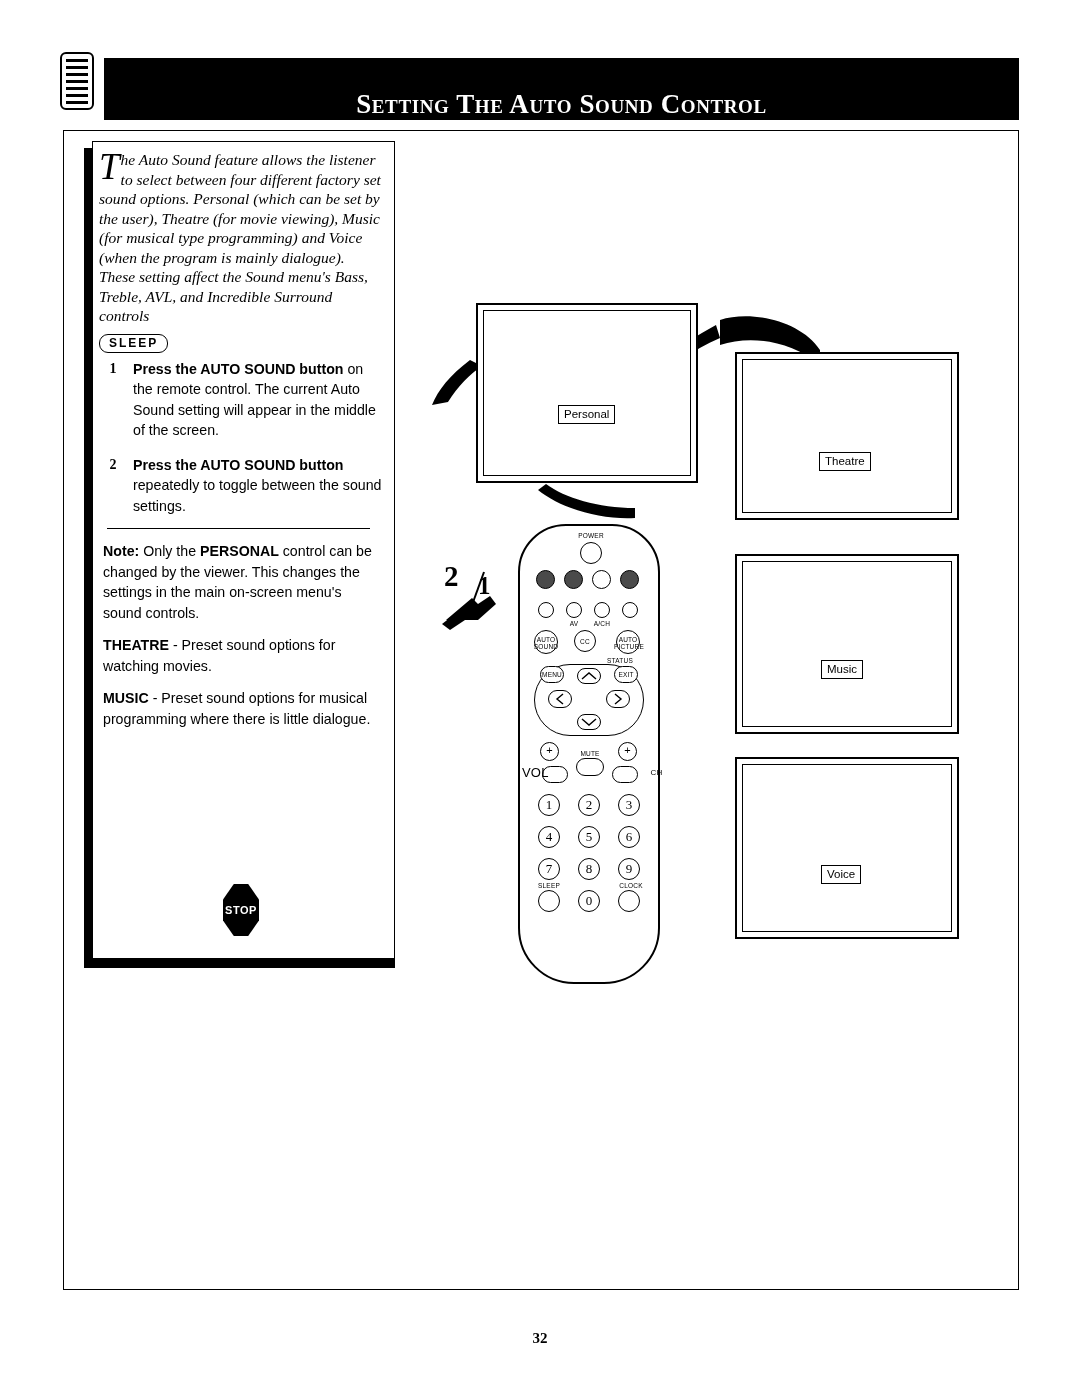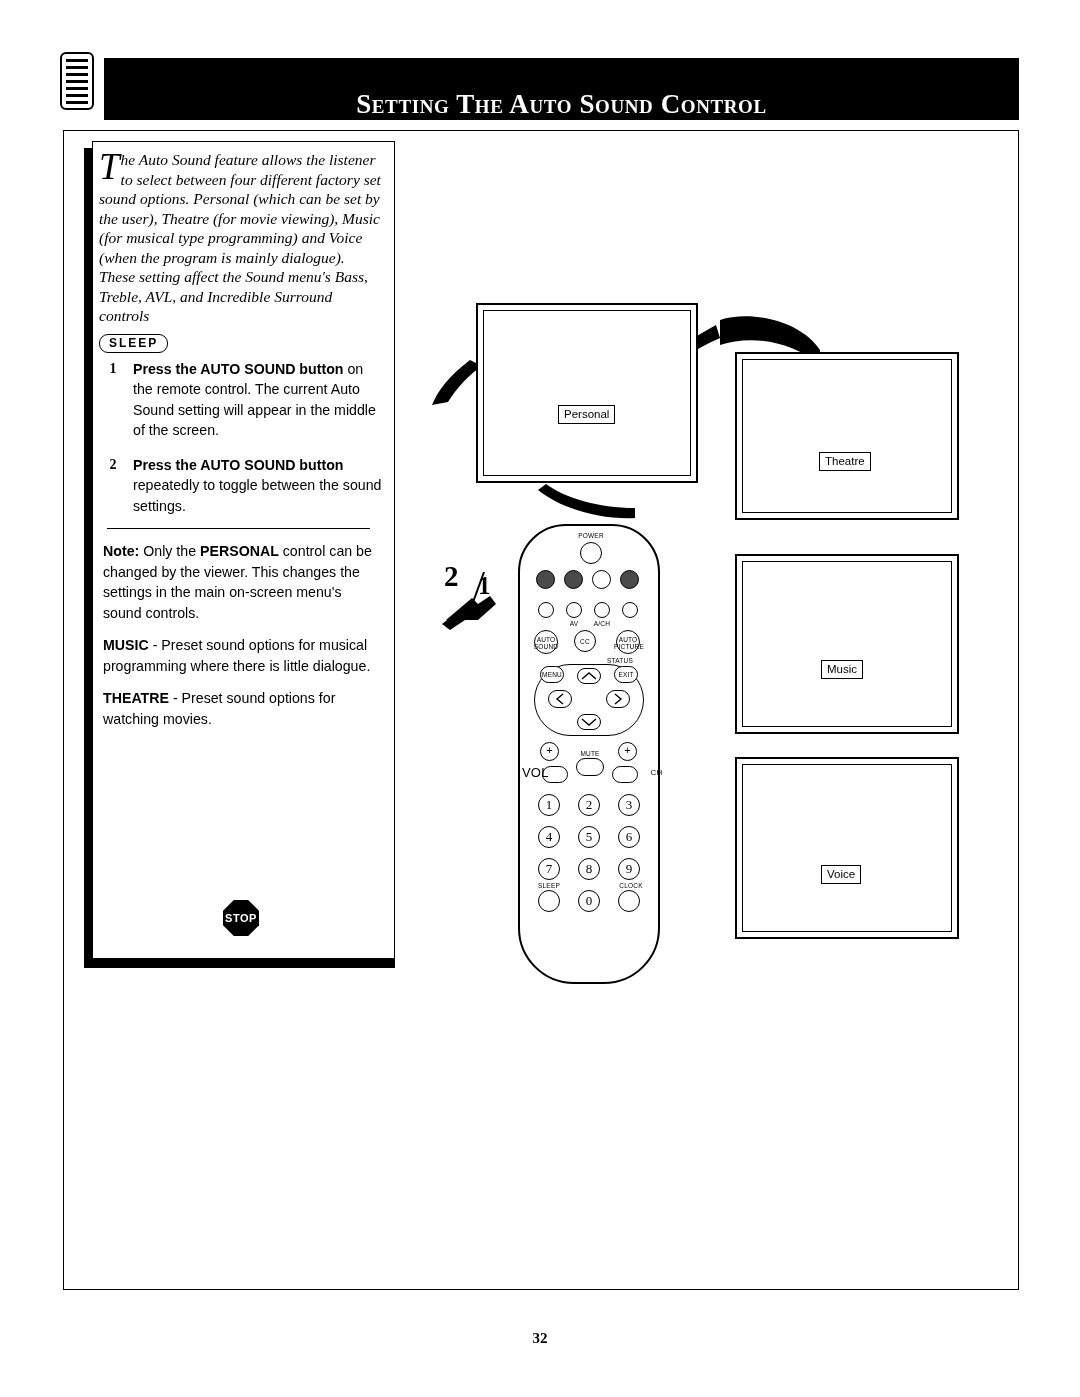--- a/index.html
+++ b/index.html
@@ -171,21 +171,21 @@
     margin: 0 0 12px 0;
     padding-left: 4px;
   }
   .para.first { margin-top: 12px; }
 
   .stop-sign {
     position: absolute;
     left: 130px;
     bottom: 22px;
     width: 36px;
-    height: 36px;
+    height: 52px;
     background: #000;
     color: #fff;
     clip-path: polygon(30% 0%, 70% 0%, 100% 30%, 100% 70%, 70% 100%, 30% 100%, 0% 70%, 0% 30%);
     display: flex;
     align-items: center;
     justify-content: center;
     font-family: "Liberation Sans", sans-serif;
     font-size: 11px;
     font-weight: bold;
     letter-spacing: 0.5px;
@@ -441,24 +441,24 @@
     <b class="bold">Press the AUTO  SOUND button</b><span> repeatedly to toggle between the sound settings.</span>
   </div>
 
   <hr class="divider">
 
   <p class="para first">
     <b class="bold">Note:</b><span> Only the </span><b class="bold">PERSONAL</b><span> control can be changed by the viewer. This changes the settings in the main on-screen menu's sound controls.</span>
   </p>
 
   <p class="para">
+    <b class="bold">THEATRE</b><span> - Preset sound options for watching movies.</span>
+  </p>
+
+  <p class="para">
     <b class="bold">MUSIC</b><span> - Preset sound options for musical programming where there is little dialogue.</span>
   </p>
 
-  <p class="para">
-    <b class="bold">THEATRE</b><span> - Preset sound options for watching movies.</span>
-  </p>
-
 
   <div class="stop-sign">STOP</div>
 </div>
 
 <div class="page-number">32</div>
 
 </body></html>

